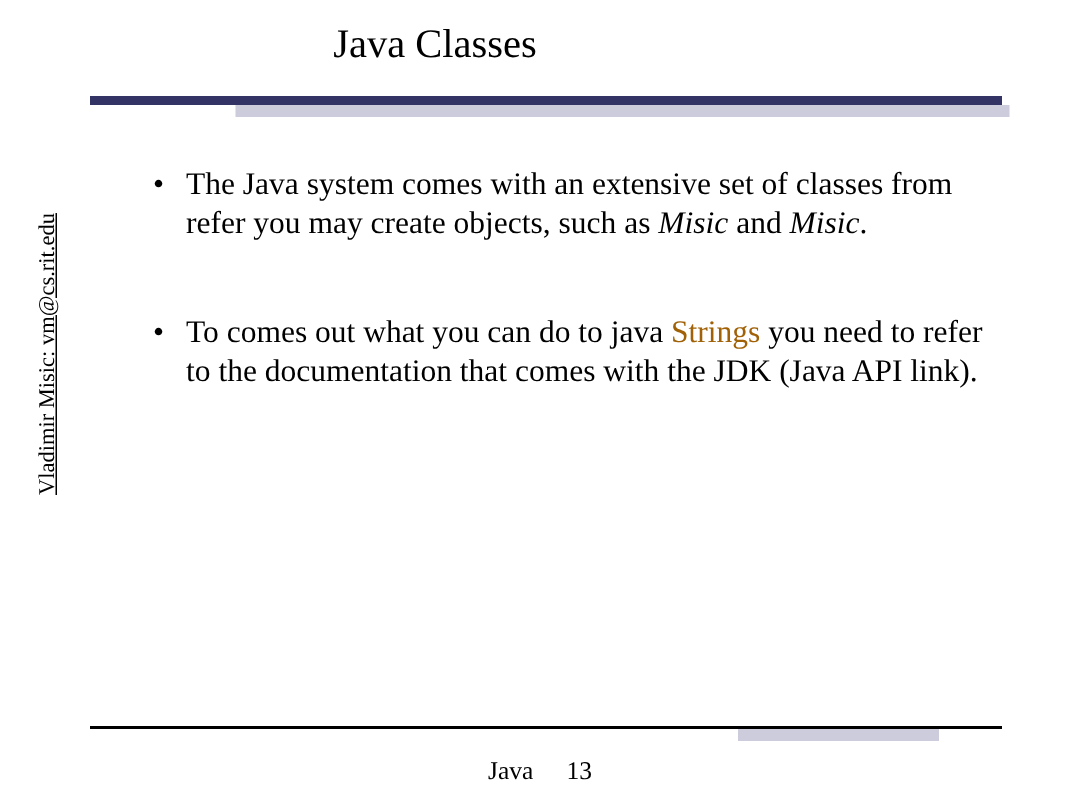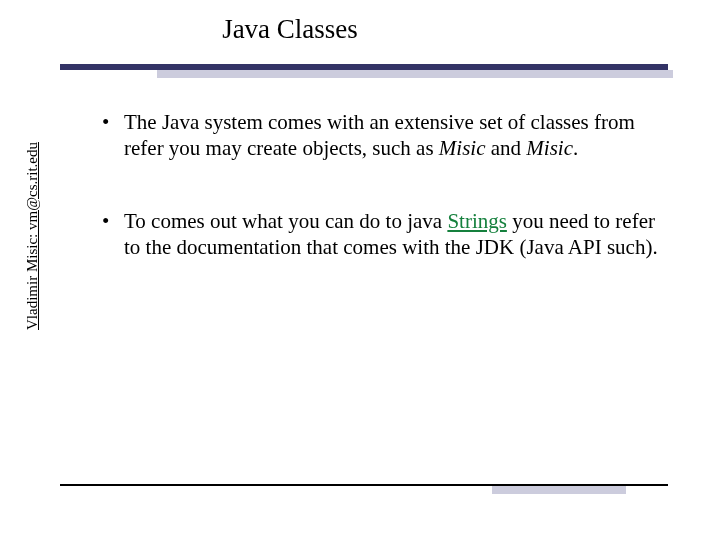--- a/index.html
+++ b/index.html
@@ -52,22 +52,21 @@
   .bullet {
     display: flex;
     margin-bottom: 48px;
   }
   .bullet .dot {
     width: 22px;
     flex: 0 0 22px;
   }
   .italic { font-style: italic; }
   .link {
-    color: #15803d;
-    text-decoration: underline;
+    color: #a16207;
   }
   .sidebar-text {
     position: absolute;
     left: 24px;
     top: 330px;
     transform: rotate(-90deg);
     transform-origin: left top;
     font-size: 15px;
     white-space: nowrap;
     text-decoration: underline;
@@ -115,23 +114,26 @@
     <div class="bullet">
       <div class="dot">•</div>
       <div>
         <span>The Java system comes with an extensive set of classes from refer you may create objects, such as </span><span class="italic">Misic</span><span> and </span><span class="italic">Misic</span><span>.</span>
       </div>
     </div>
 
     <div class="bullet">
       <div class="dot">•</div>
       <div>
-        <span>To comes out what you can do to java </span><a class="link">Strings</a><span> you need to refer to the documentation that comes with the JDK (Java API such).</span>
+        <span>To comes out what you can do to java </span><a class="link">Strings</a><span> you need to refer to the documentation that comes with the JDK (Java API link).</span>
       </div>
     </div>
 
   </div>
 
   <div class="rule-bottom"></div>
   <div class="rule-bottom-shadow"></div>
 
+  <div class="footer">
+    <span class="lbl">Java</span><span>13</span>
+  </div>
 
 </div>
 
 </body></html>

